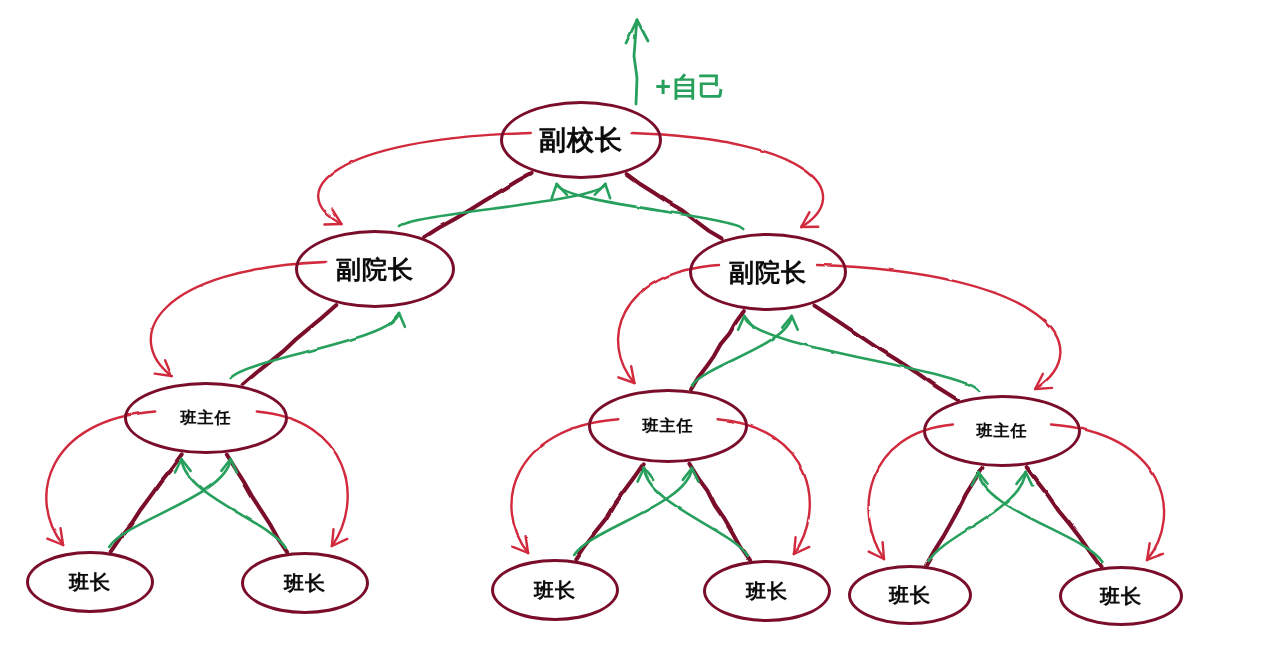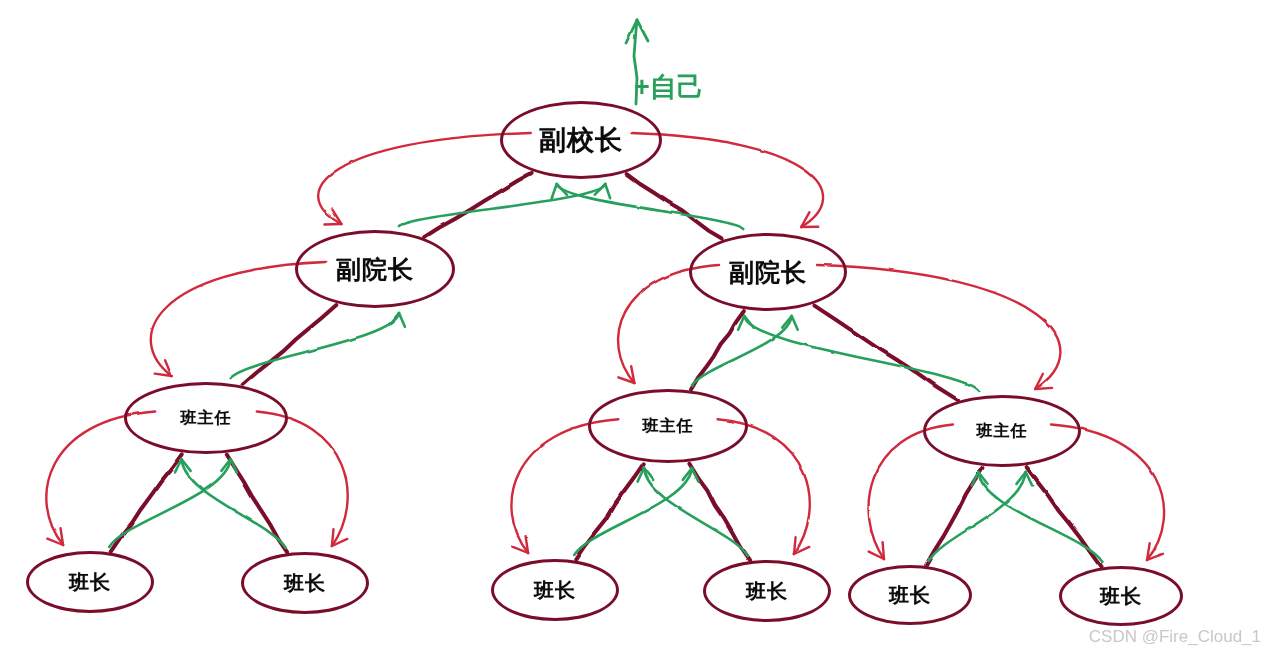--- a/index.html
+++ b/index.html
@@ -168,23 +168,22 @@
         <path d="M978.3,472.0 L971.8,485.5"></path>
       </g>
 
     <g id="self-arrow" stroke="#27a05b" stroke-width="2.8" fill="none" stroke-linecap="round" filter="url(#rough2)">
       <path d="M636,104 L637,78 L634,56 L636,30 L637,20"></path>
       <path d="M637,20 L626,43"></path>
       <path d="M637,20 L648,41"></path>
     </g>
   </svg>
 
-  <div class="annotation" style="left:634px; top:69px;">+自己</div>
-
-  <div class="watermark">CSDN @Fire_Cloud_1</div>
+  <div class="annotation" style="left:655px; top:69px;font-family:Liberation Mono, monospace;">+自己</div>
+
 
 <div class="node lvl0" style="left: 500px; top: 101px; width: 162px; height: 78px;">
       <span class="node-label">副校长</span>
     </div>
     <div class="node lvl1" style="left: 295px; top: 230px; width: 160px; height: 78px;">
       <span class="node-label">副院长</span>
     </div>
     <div class="node lvl1" style="left: 689px; top: 233px; width: 158px; height: 78px;">
       <span class="node-label">副院长</span>
     </div>

